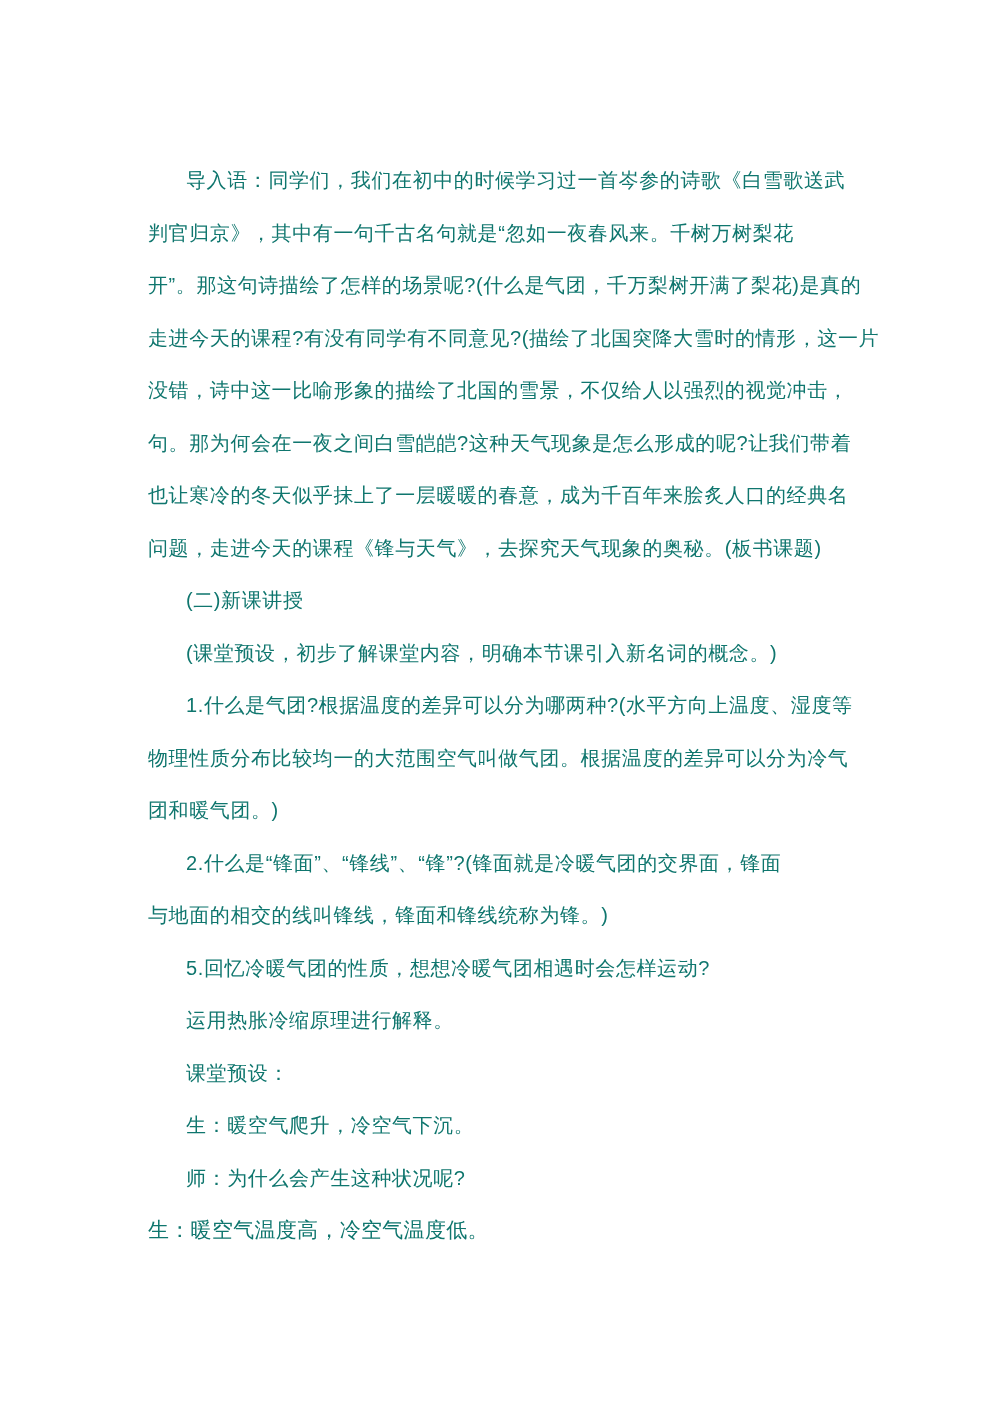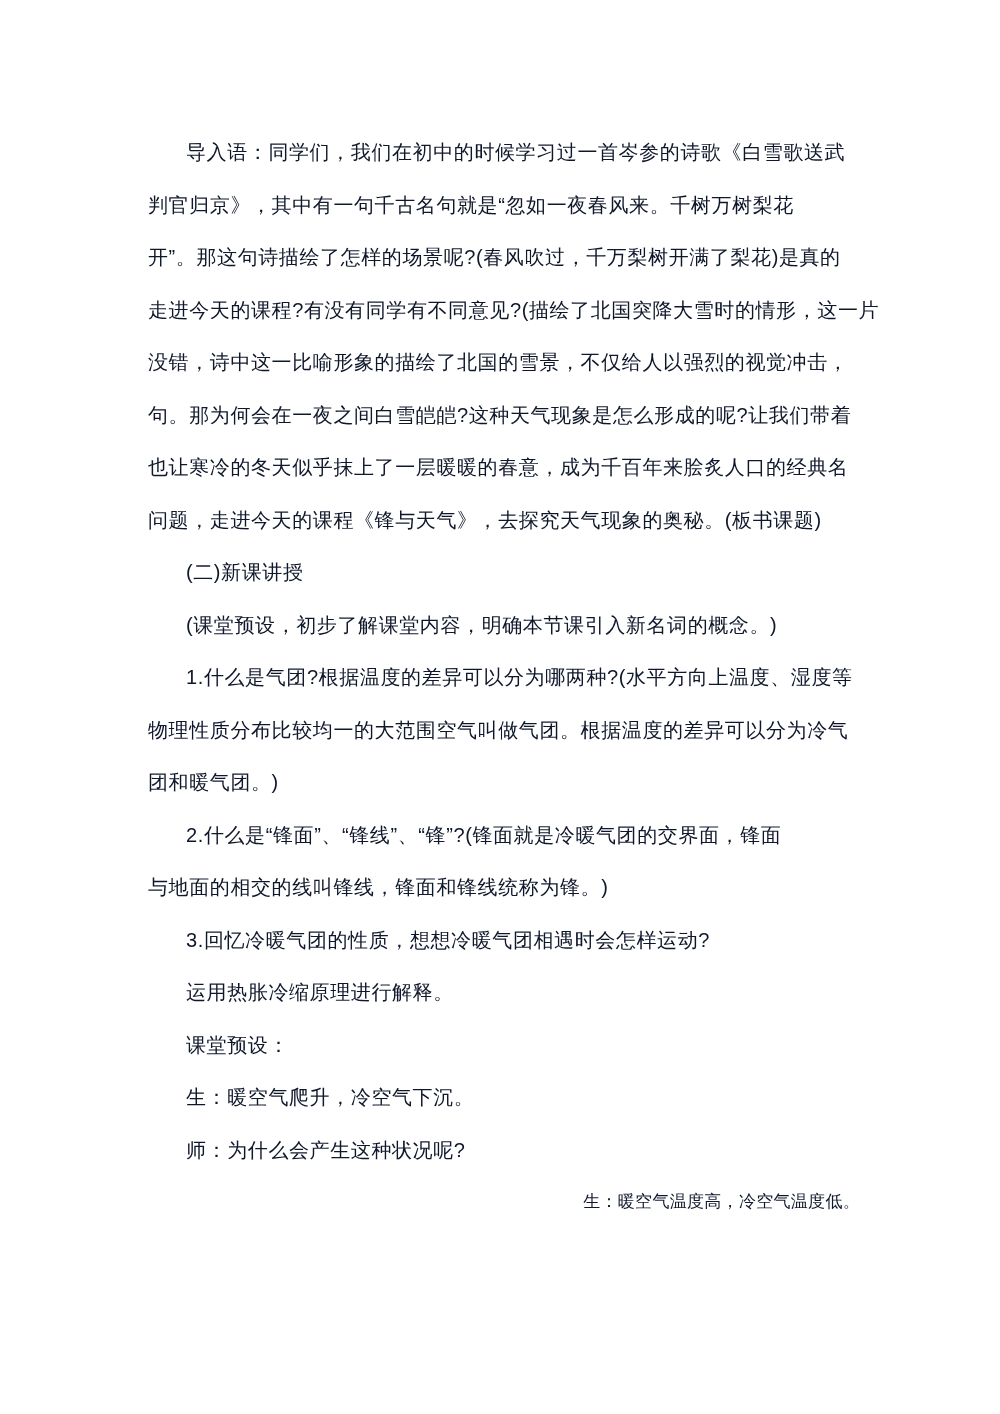--- a/index.html
+++ b/index.html
@@ -32,45 +32,44 @@
     line-height: 52.5px;
     font-size: 20px;
     letter-spacing: 0.6px;
     white-space: nowrap;
     text-align: left;
   }
   .line.indent {
     padding-left: 38px;
   }
   .line.small {
-    font-size: 17px;
+    font-size: 21px;
     letter-spacing: 0.3px;
-    text-align: right;
   }
 </style>
 </head>
 <body>
 
 <div class="page" style="background: rgb(255, 255, 255);">
-  <div class="text-block" id="lines-container" style="color: #0f172a;">
+  <div class="text-block" id="lines-container" style="color: #0f766e; margin-top: 28px;">
       <div class="line indent">导入语：同学们，我们在初中的时候学习过一首岑参的诗歌《白雪歌送武</div>
       <div class="line">判官归京》，其中有一句千古名句就是“忽如一夜春风来。千树万树梨花</div>
-      <div class="line">开”。那这句诗描绘了怎样的场景呢?(春风吹过，千万梨树开满了梨花)是真的</div>
+      <div class="line">开”。那这句诗描绘了怎样的场景呢?(什么是气团，千万梨树开满了梨花)是真的</div>
       <div class="line">走进今天的课程?有没有同学有不同意见?(描绘了北国突降大雪时的情形，这一片</div>
       <div class="line">没错，诗中这一比喻形象的描绘了北国的雪景，不仅给人以强烈的视觉冲击，</div>
       <div class="line">句。那为何会在一夜之间白雪皑皑?这种天气现象是怎么形成的呢?让我们带着</div>
       <div class="line">也让寒冷的冬天似乎抹上了一层暖暖的春意，成为千百年来脍炙人口的经典名</div>
       <div class="line">问题，走进今天的课程《锋与天气》，去探究天气现象的奥秘。(板书课题)</div>
       <div class="line indent">(二)新课讲授</div>
       <div class="line indent">(课堂预设，初步了解课堂内容，明确本节课引入新名词的概念。)</div>
       <div class="line indent">1.什么是气团?根据温度的差异可以分为哪两种?(水平方向上温度、湿度等</div>
       <div class="line">物理性质分布比较均一的大范围空气叫做气团。根据温度的差异可以分为冷气</div>
       <div class="line">团和暖气团。)</div>
       <div class="line indent">2.什么是“锋面”、“锋线”、“锋”?(锋面就是冷暖气团的交界面，锋面</div>
       <div class="line">与地面的相交的线叫锋线，锋面和锋线统称为锋。)</div>
-      <div class="line indent">3.回忆冷暖气团的性质，想想冷暖气团相遇时会怎样运动?</div>
+      <div class="line indent">5.回忆冷暖气团的性质，想想冷暖气团相遇时会怎样运动?</div>
       <div class="line indent">运用热胀冷缩原理进行解释。</div>
       <div class="line indent">课堂预设：</div>
       <div class="line indent">生：暖空气爬升，冷空气下沉。</div>
       <div class="line indent">师：为什么会产生这种状况呢?</div>
       <div class="line small">生：暖空气温度高，冷空气温度低。</div>
     </div>
 </div>
 
 </body></html>

